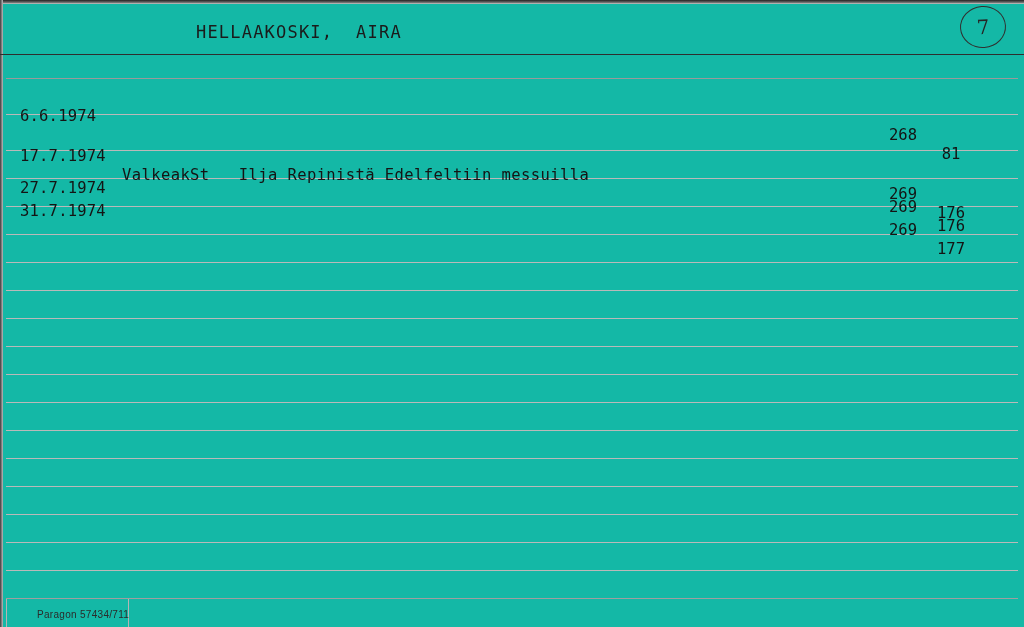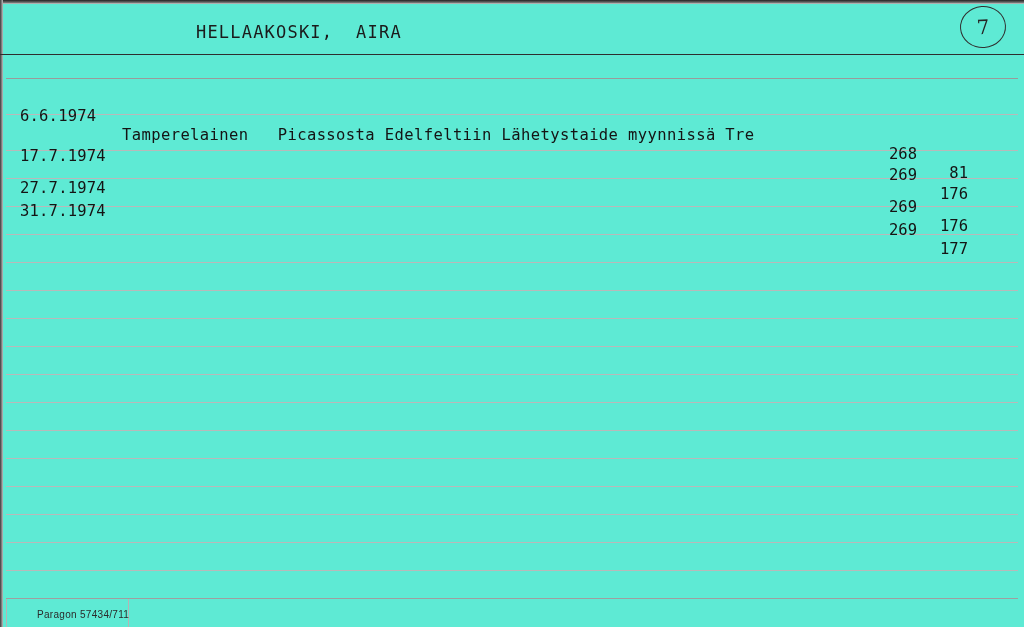--- a/index.html
+++ b/index.html
@@ -4,21 +4,21 @@
 <style>
   html, body {
     margin: 0;
     padding: 0;
     background: #ffffff;
   }
   #card {
     position: relative;
     width: 1024px;
     height: 627px;
-    background: #5eead4;
+    background: #14b8a6;
     font-family: "DejaVu Sans Mono", monospace;
     overflow: hidden;
   }
 
   
   .scan-edge-top {
     position: absolute;
     left: 0; top: 0;
     width: 1024px; height: 4px;
     background: linear-gradient(to bottom, #232323, #6a6a6a 60%, #cfcfcf);
@@ -112,21 +112,21 @@
     position: absolute;
     left: 886px;
     font-size: 15.5px;
     text-align: center;
     width: 34px;
   }
   .entry .pg {
     position: absolute;
     left: 934px;
     font-size: 15.5px;
-    text-align: right;
+    text-align: center;
     width: 34px;
   }
 
   
   .footer-rule {
     position: absolute;
     left: 6px;
     bottom: 28px;
     width: 1012px;
     height: 1px;
@@ -185,27 +185,27 @@
     <div class="rule" style="top:352px"></div>
     <div class="rule" style="top:380px"></div>
     <div class="rule" style="top:408px"></div>
     <div class="rule" style="top:436px"></div>
     <div class="rule" style="top:464px"></div>
     <div class="rule" style="top:492px"></div>
   </div>
 
   <div class="entry" style="top:88px">
     <span class="date">6.6.1974</span>
-    <span class="text">Tamperelainen   Picassosta Edelfeltiin Lähetystaide myynnissä Tre</span>
     <span class="vol">268</span>
     <span class="pg">81</span>
   </div>
 
   <div class="entry" style="top:128px">
     <span class="date">17.7.1974</span>
+    <span class="text">ValkeakSt   Ilja Repinistä Edelfeltiin messuilla</span>
     <span class="vol">269</span>
     <span class="pg">176</span>
   </div>
 
   <div class="entry" style="top:160px">
     <span class="date">27.7.1974</span>
     <span class="vol">269</span>
     <span class="pg">176</span>
   </div>
 

